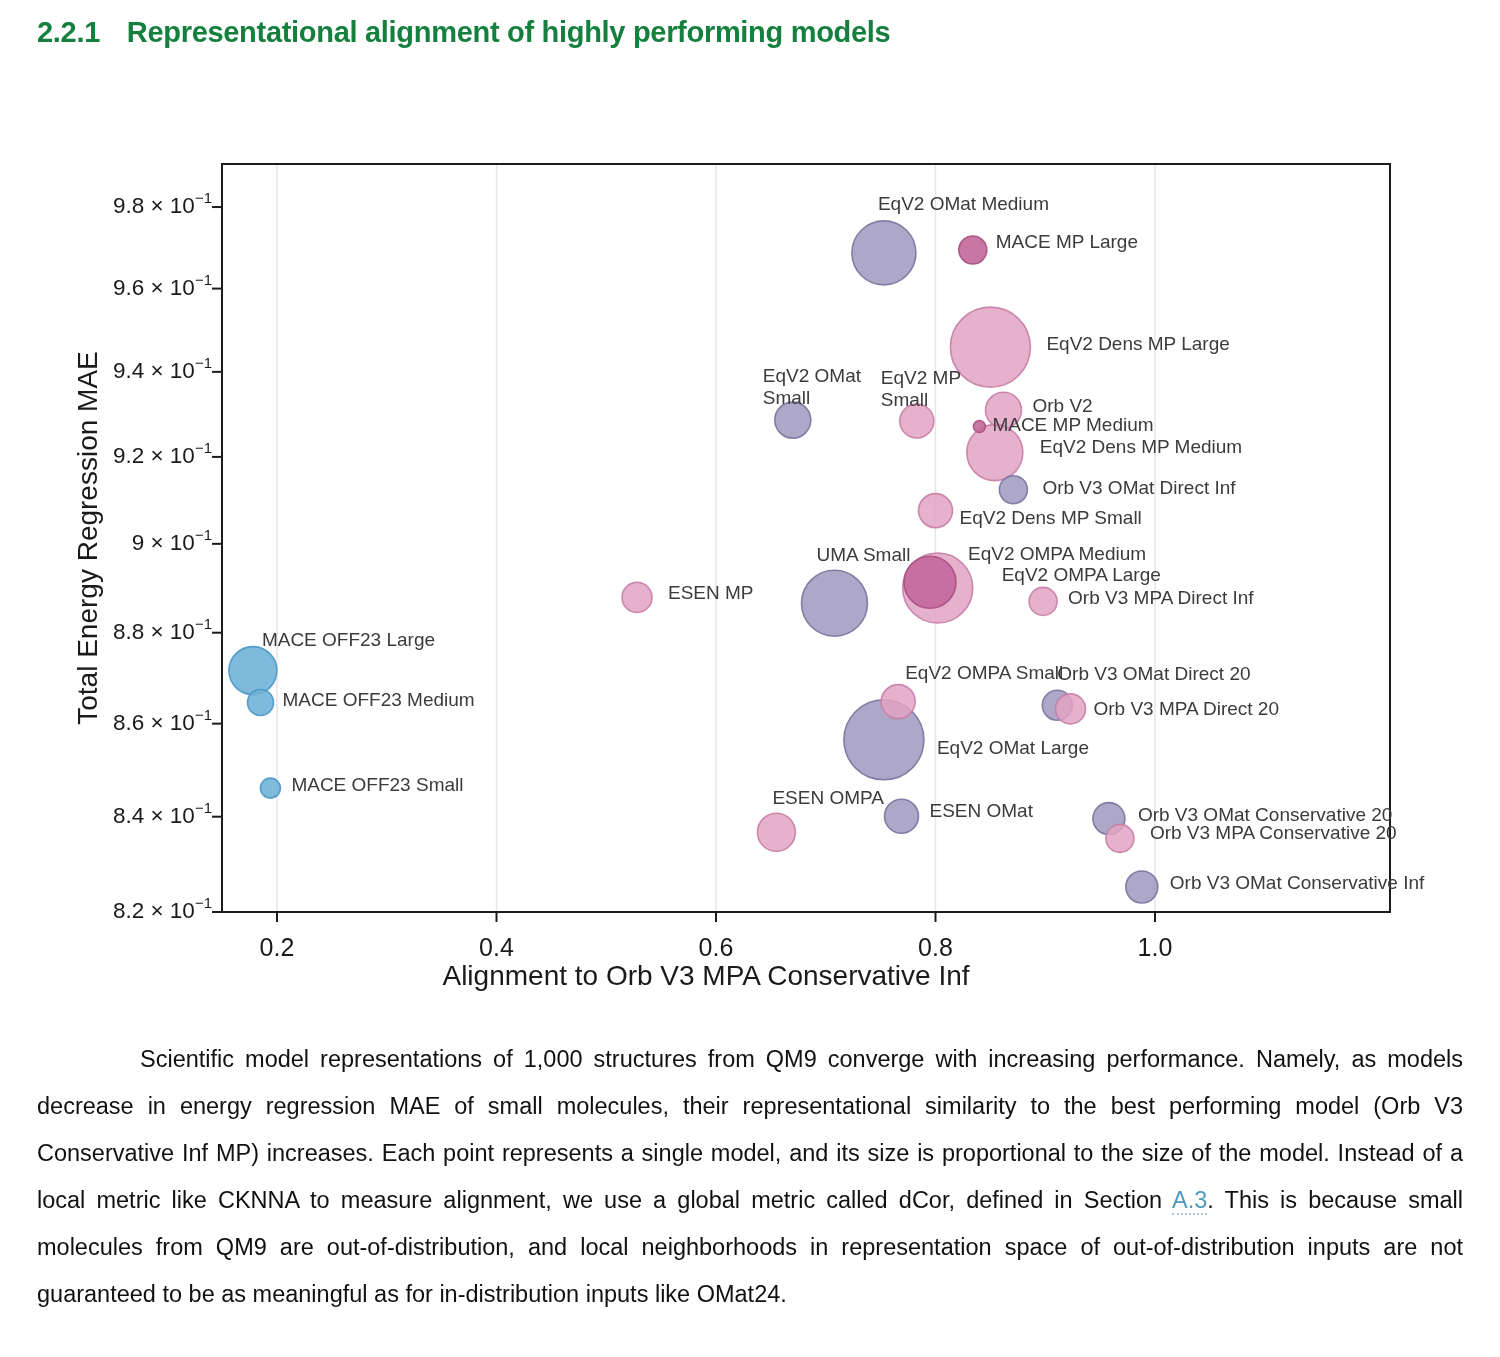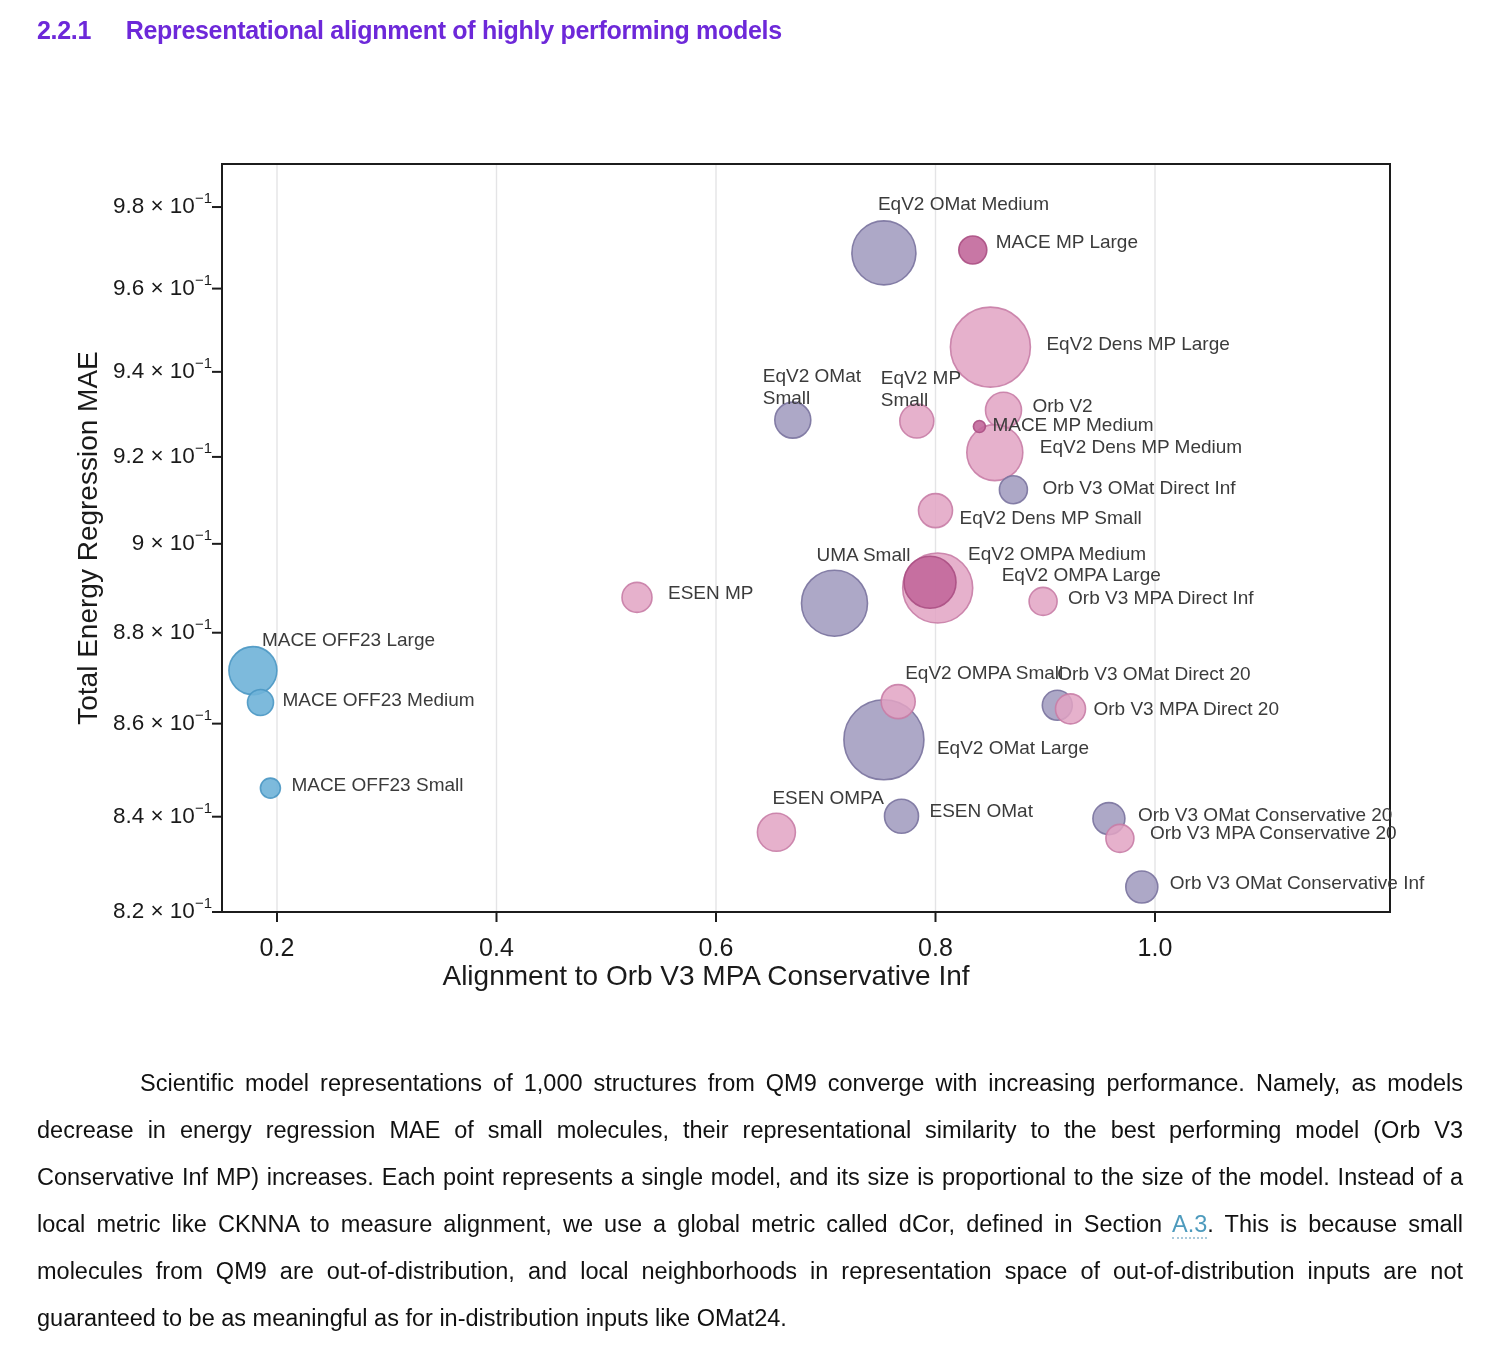--- a/index.html
+++ b/index.html
@@ -1,23 +1,23 @@
 <!DOCTYPE html>
 <html><head>
 <meta charset="utf-8">
 <style>
   html,body{margin:0;padding:0;background:#ffffff;}
   .page{position:relative;width:1500px;height:1357px;background:#fff;overflow:hidden;
         font-family:"Liberation Sans","DejaVu Sans",sans-serif;color:#1a1a1a;}
-  .heading{position:absolute;top:16px;left:37px;width:1400px;font-size:25px;font-weight:bold;
-           letter-spacing:-0.3px;color:#6d28d9;}
+  .heading{position:absolute;top:16px;left:37px;width:1400px;font-size:29px;font-weight:bold;
+           letter-spacing:-0.3px;color:#15803d;}
   .heading .hnum{display:inline-block;min-width:82px;}
   .chart-wrap{position:absolute;top:0;left:0;width:1500px;height:1015px;}
   svg{display:block;}
-  .caption{position:absolute;top:1036px;left:37px;width:1426px;font-size:23.5px;line-height:47px;
+  .caption{position:absolute;top:1012px;left:37px;width:1426px;font-size:23.5px;line-height:47px;
            text-align:justify;color:#111;font-weight:400;}
   .caption .indent{display:inline-block;width:103px;}
   .seclink{color:#4e9bbd;text-decoration:none;border-bottom:2px dotted #a8c9da;cursor:pointer;}
 </style>
 </head>
 <body>
 
 <div class="page">
 
   <div class="heading">

